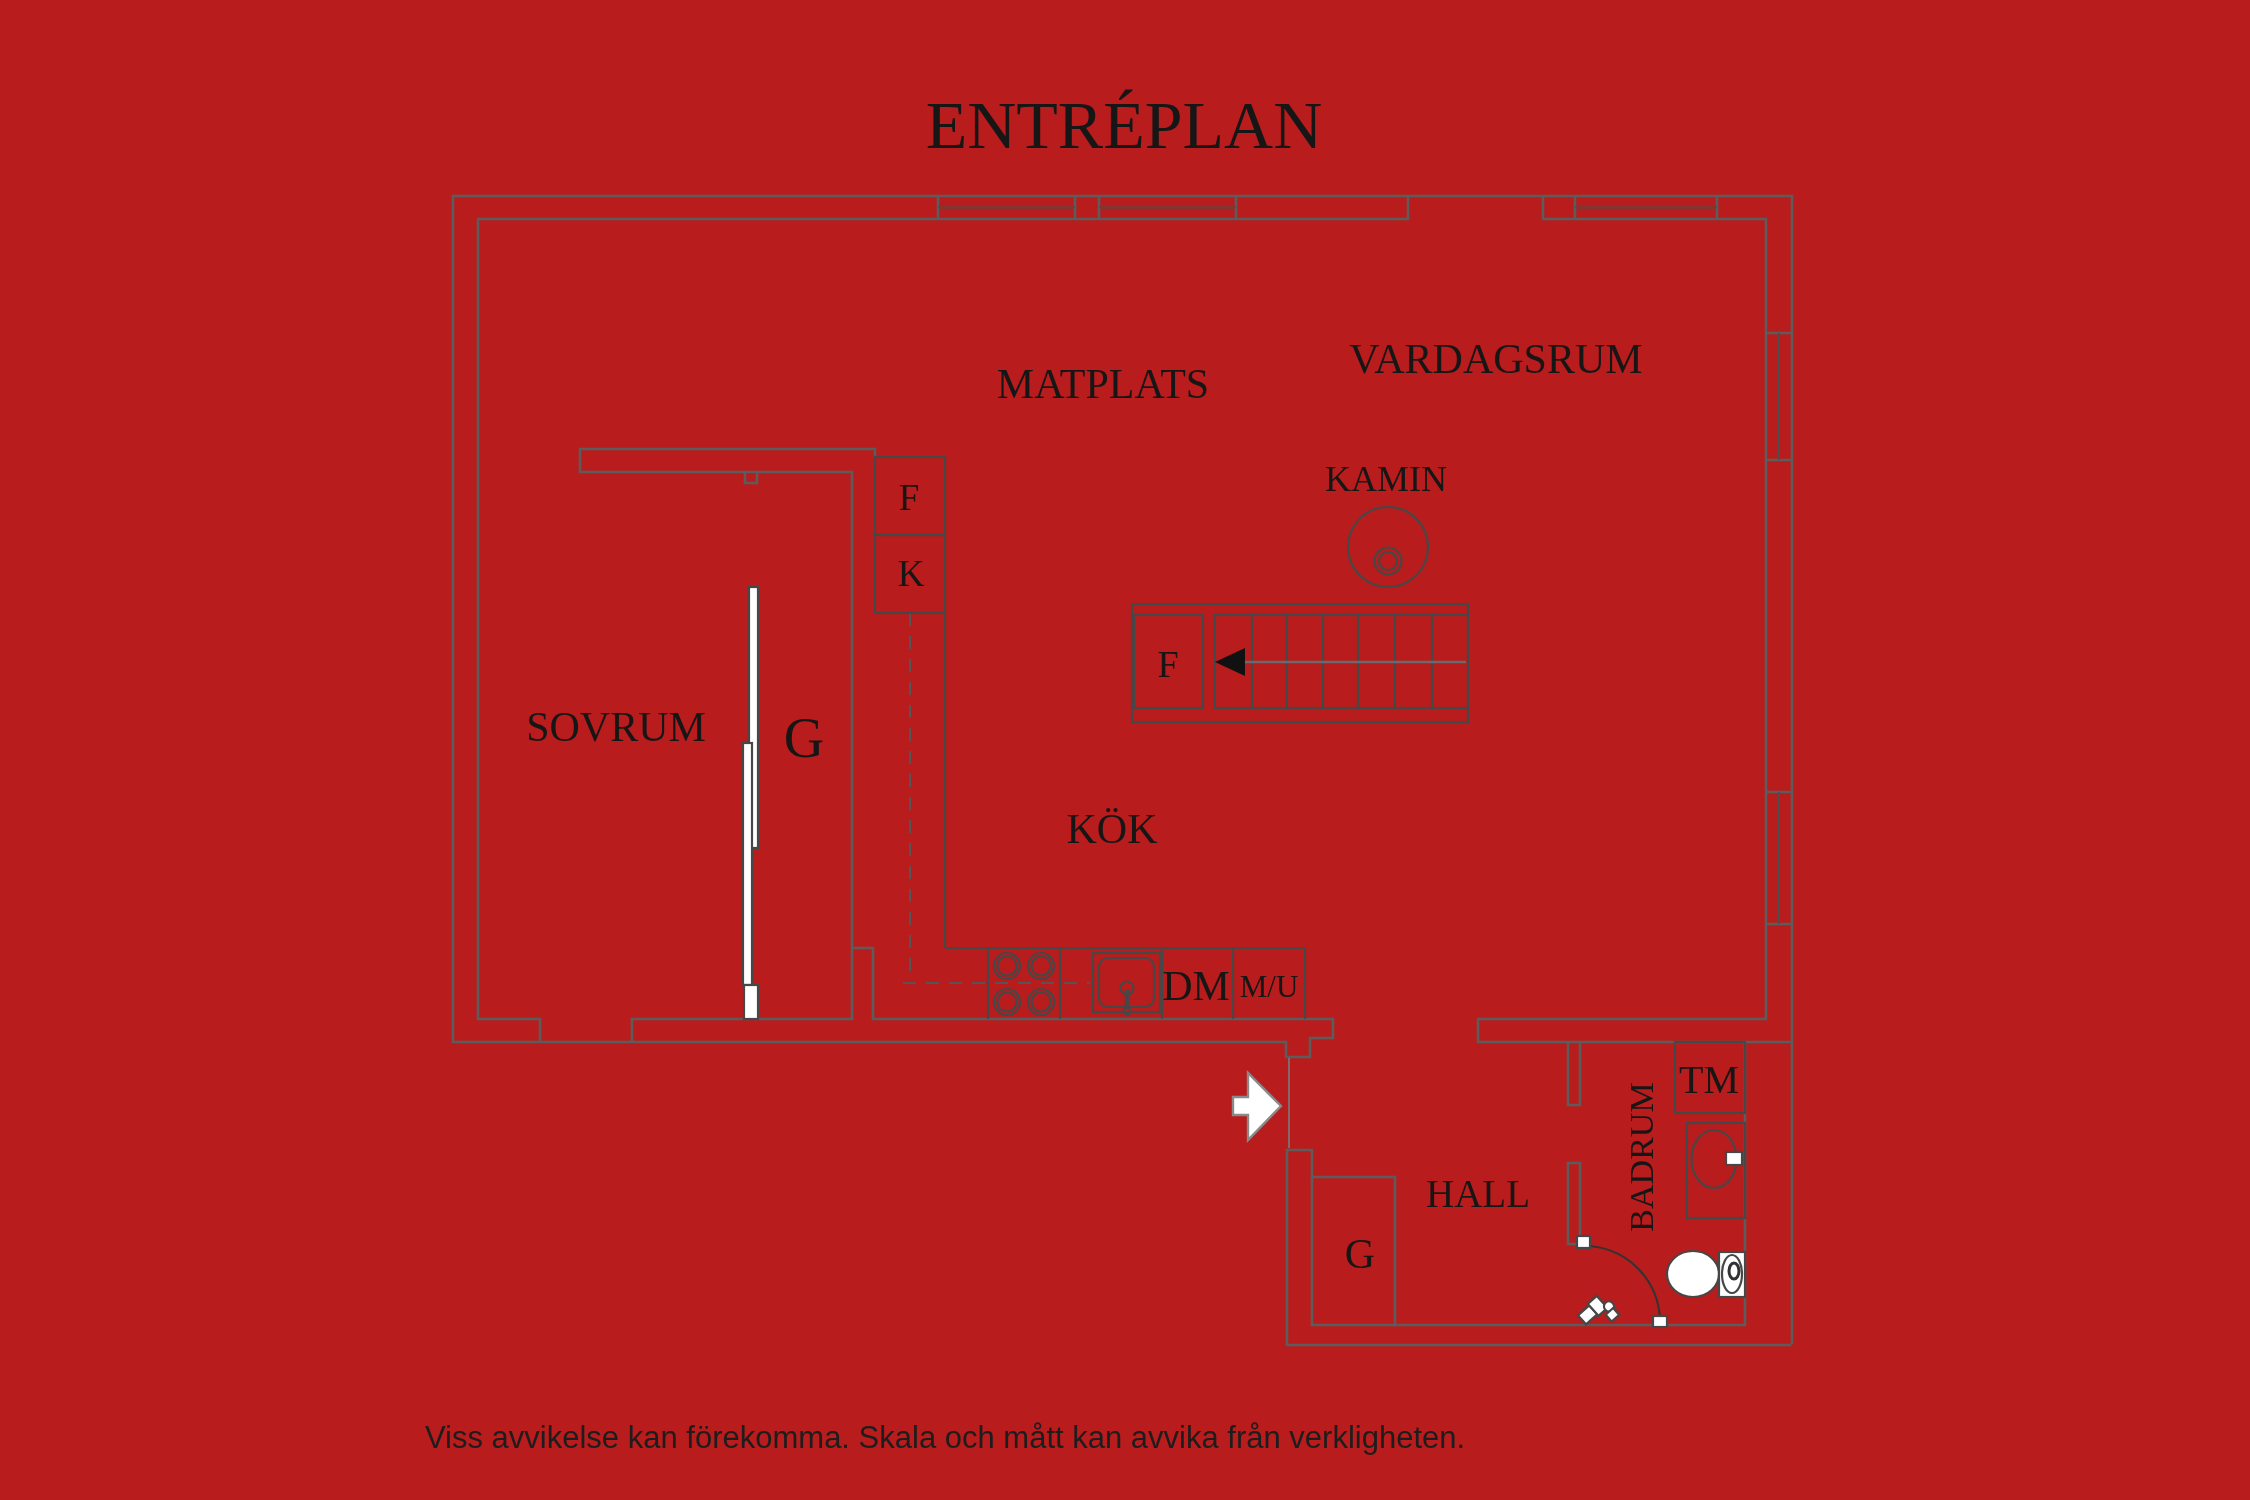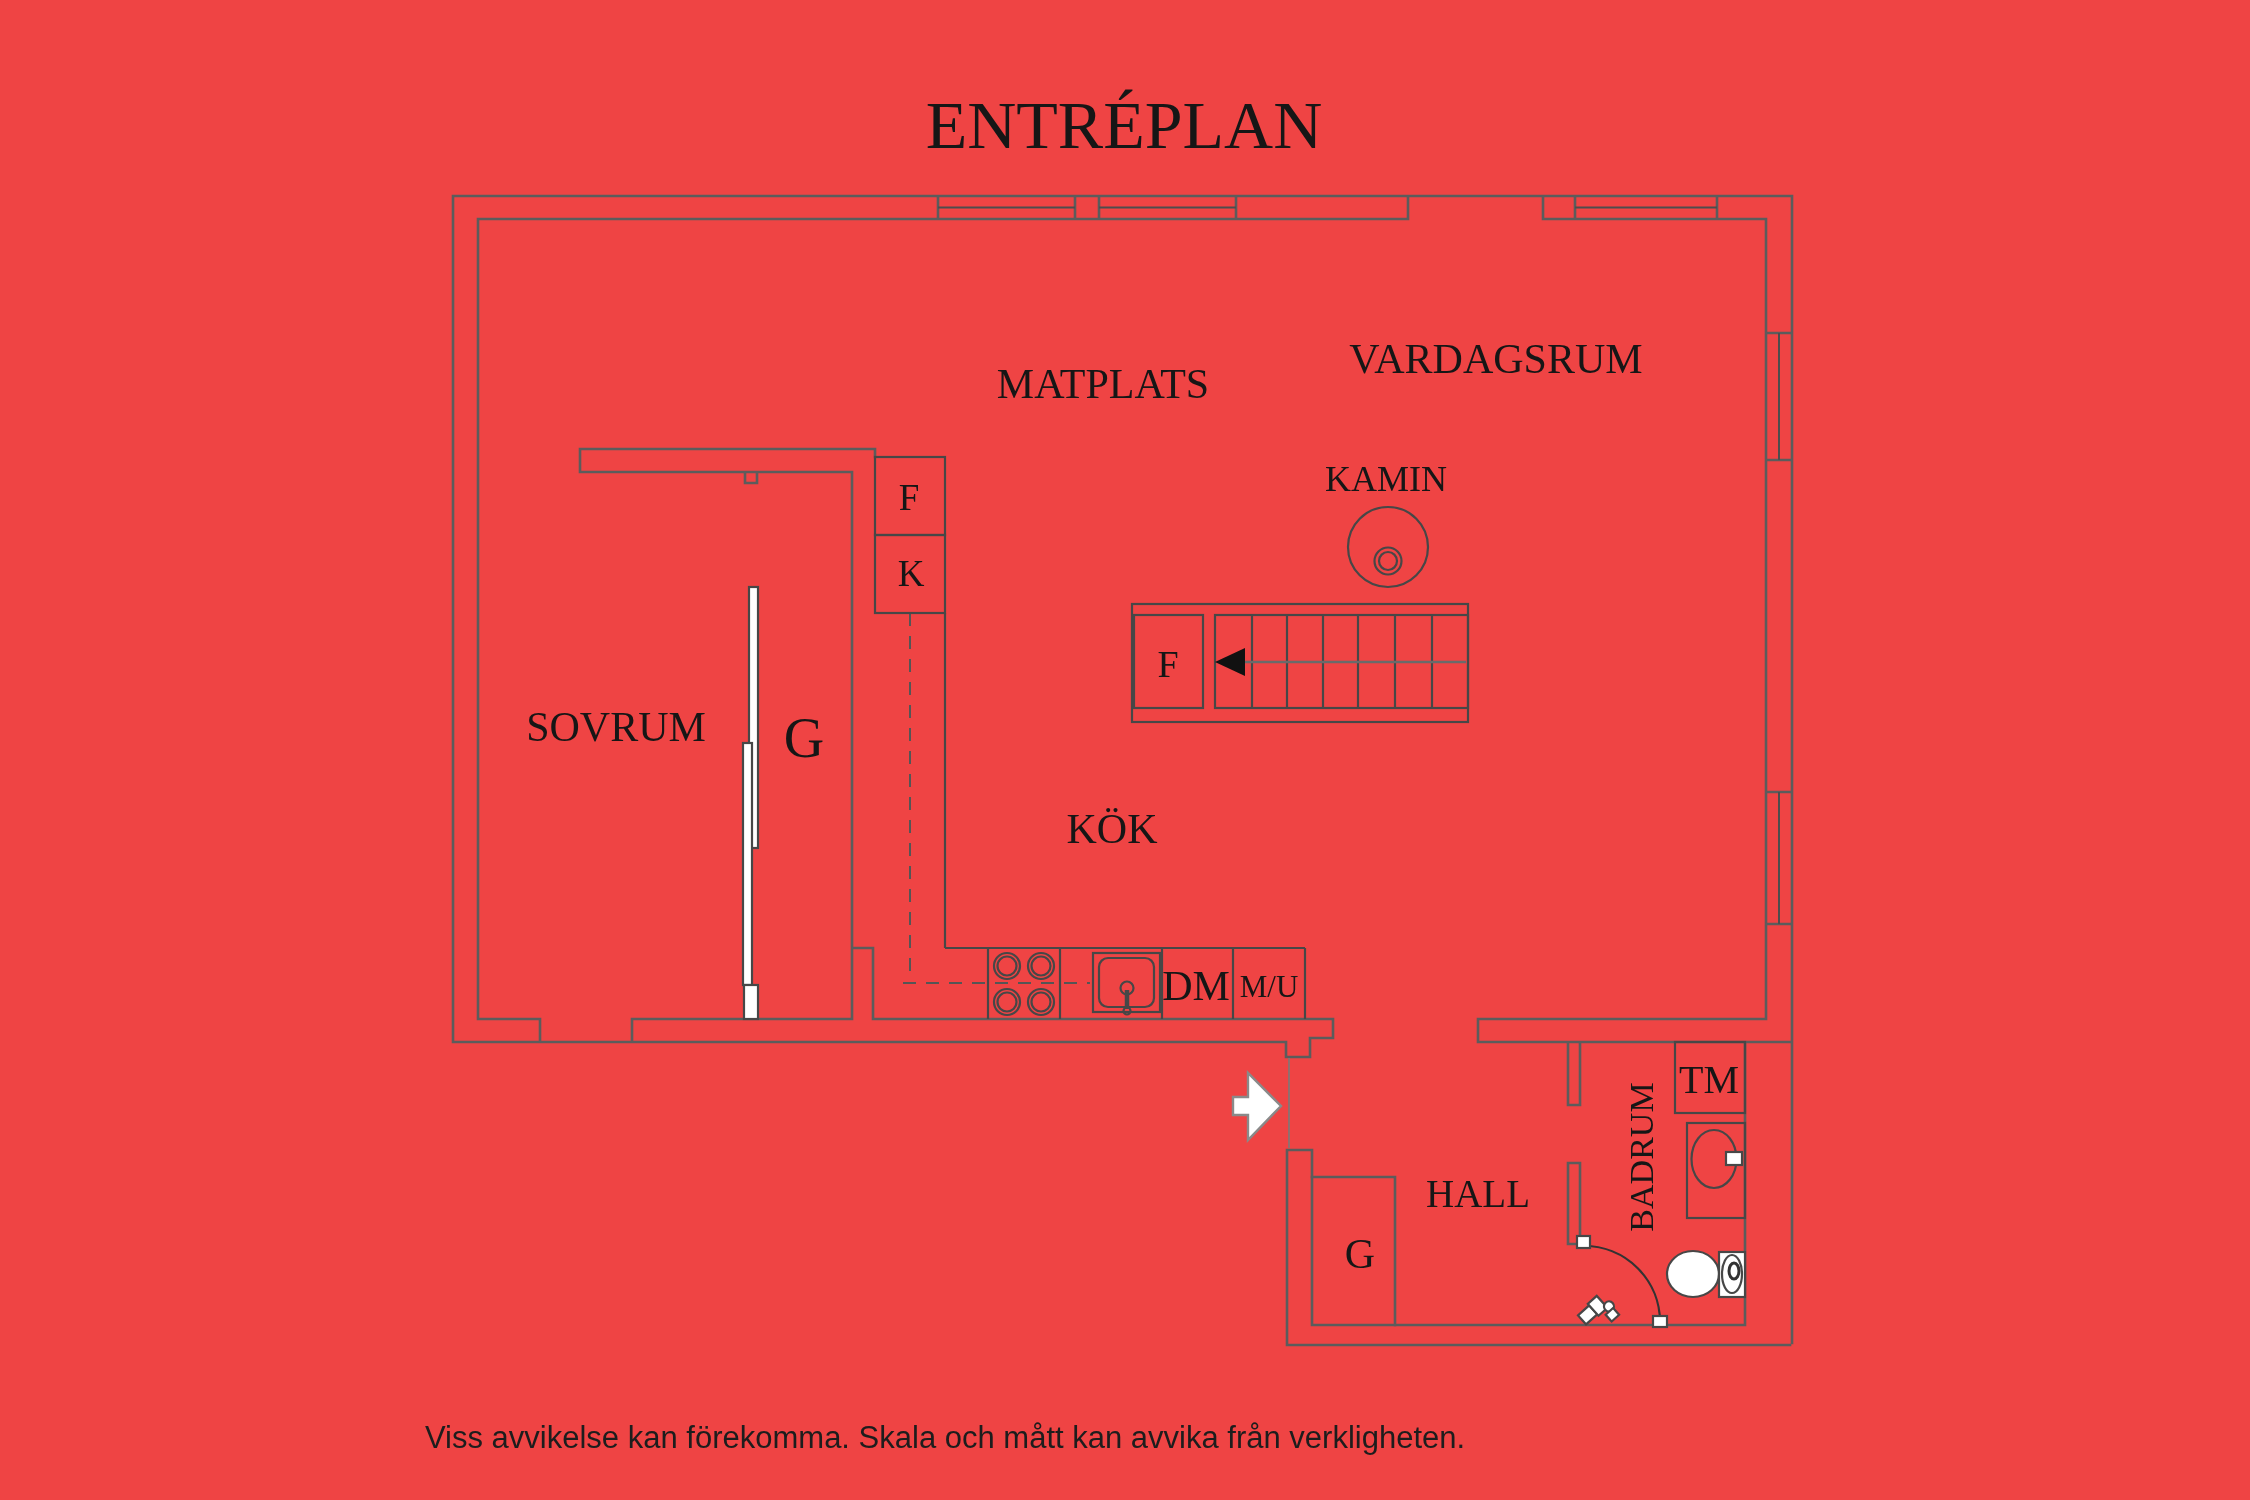--- a/index.html
+++ b/index.html
@@ -1,16 +1,16 @@
 <!DOCTYPE html>
 <html><head>
 <meta charset="utf-8">
 <style>
   html,body{margin:0;padding:0;background:#ffffff;}
-  .canvas{position:relative;width:2250px;height:1500px;background:#ef4444;overflow:hidden;text-decoration:underline;}
+  .canvas{position:relative;width:2250px;height:1500px;background:#b91c1c;overflow:hidden;text-decoration:underline;}
   svg{display:block;width:2250px;height:1500px;}
   .wall{stroke:#5c5c5c;stroke-width:2.6;fill:none;stroke-linecap:square;}
   .sym{stroke:#474747;stroke-width:2.2;fill:none;}
   .sym-white{stroke:#474747;stroke-width:2.2;fill:#ffffff;}
   .dash{stroke:#555555;stroke-width:2;fill:none;stroke-dasharray:13 10;}
   .glass{stroke:#4d4d4d;stroke-width:2;fill:none;}
   .lbl{font-family:"Liberation Serif","DejaVu Serif",serif;fill:#161616;}
   .lbl-sans{font-family:"Liberation Sans","DejaVu Sans",sans-serif;fill:#1d1d1d;}
   .arrow-black{fill:#111111;stroke:none;}
   .entry{fill:#ffffff;stroke:#8a8a8a;stroke-width:2.4;}

